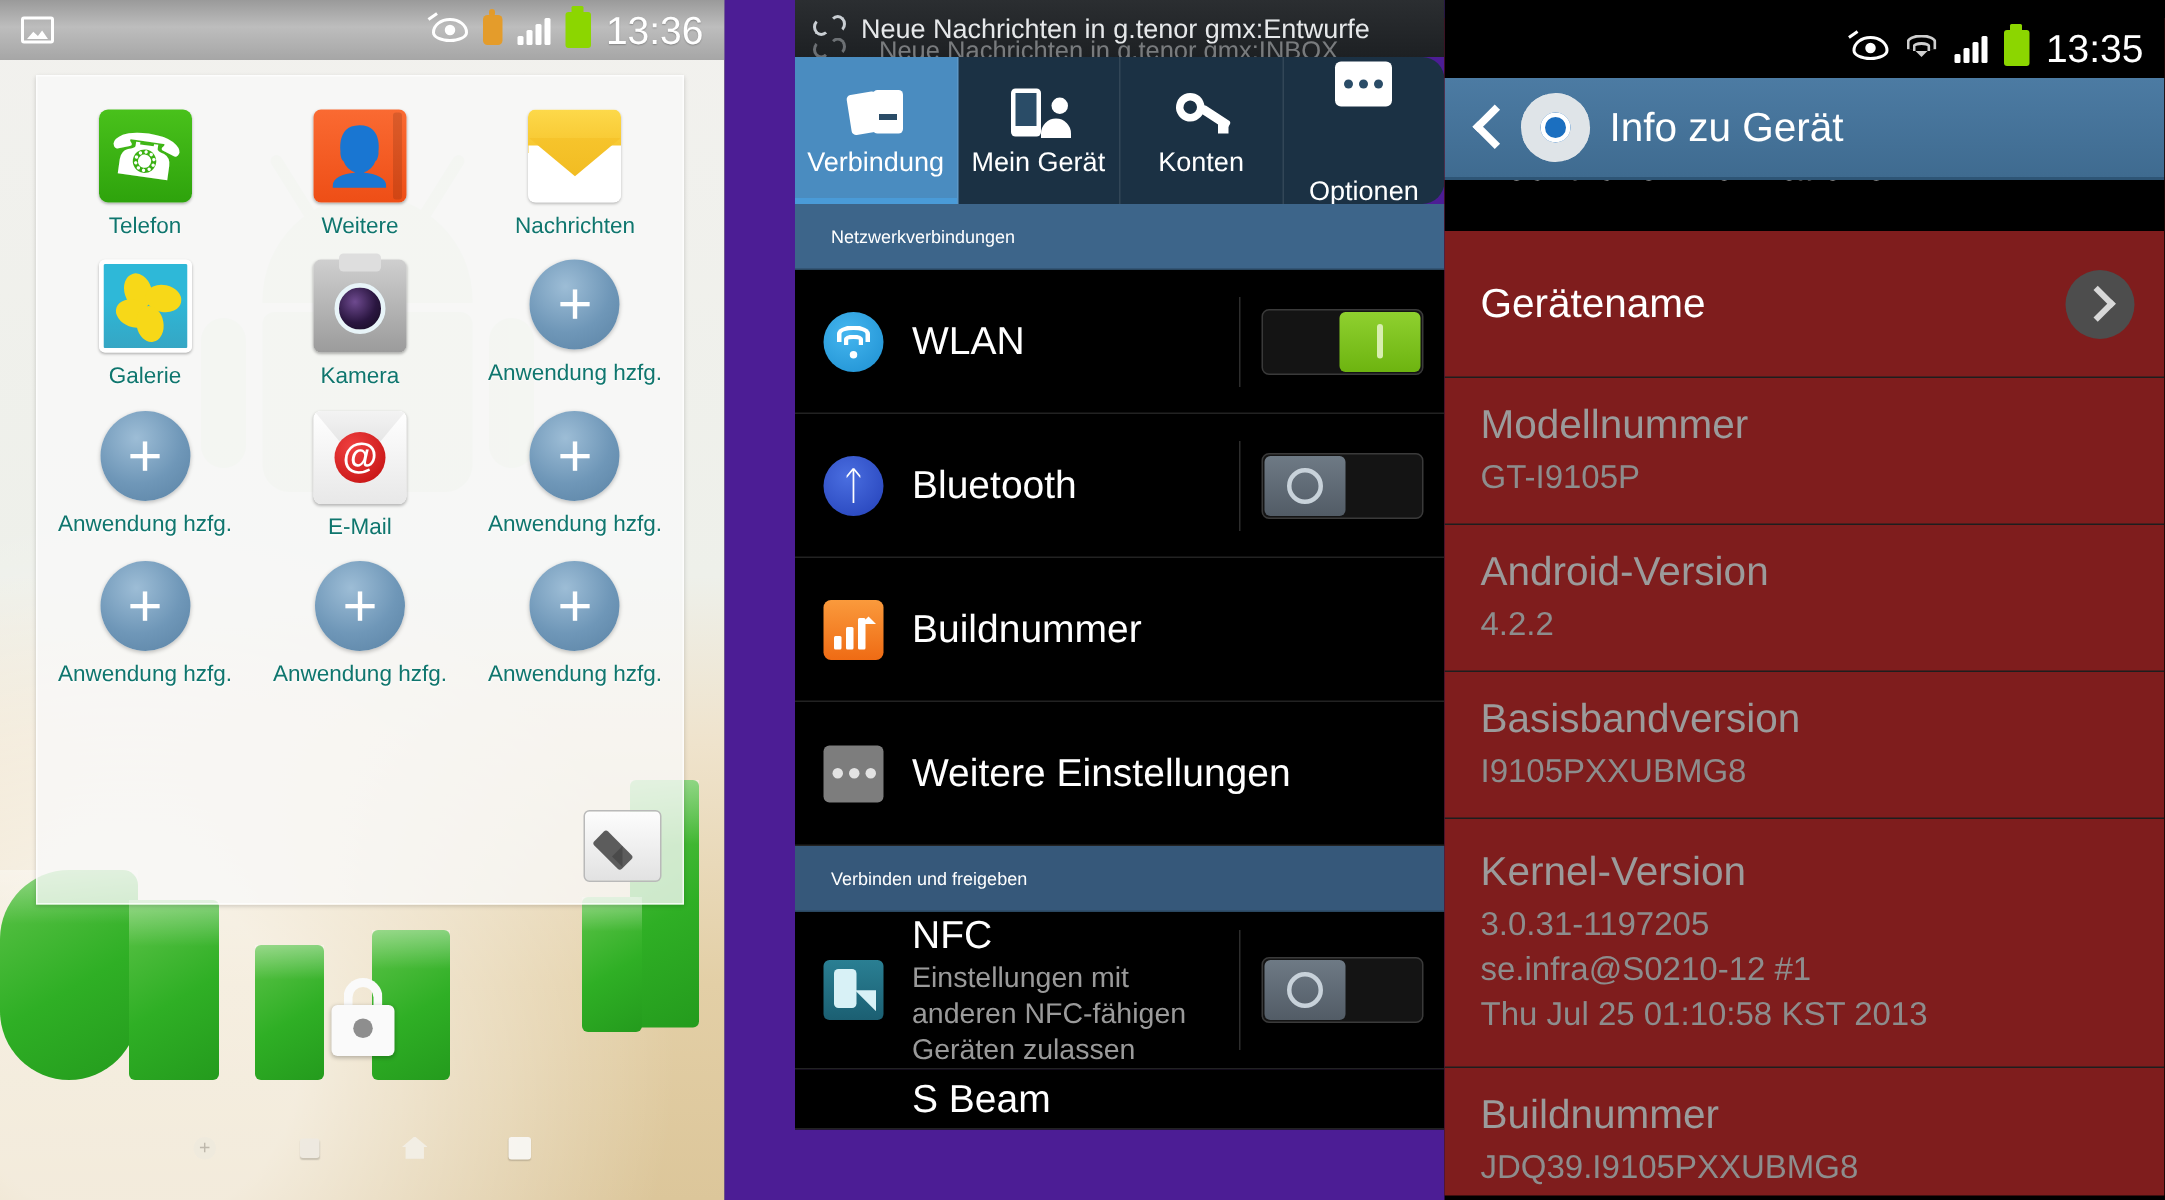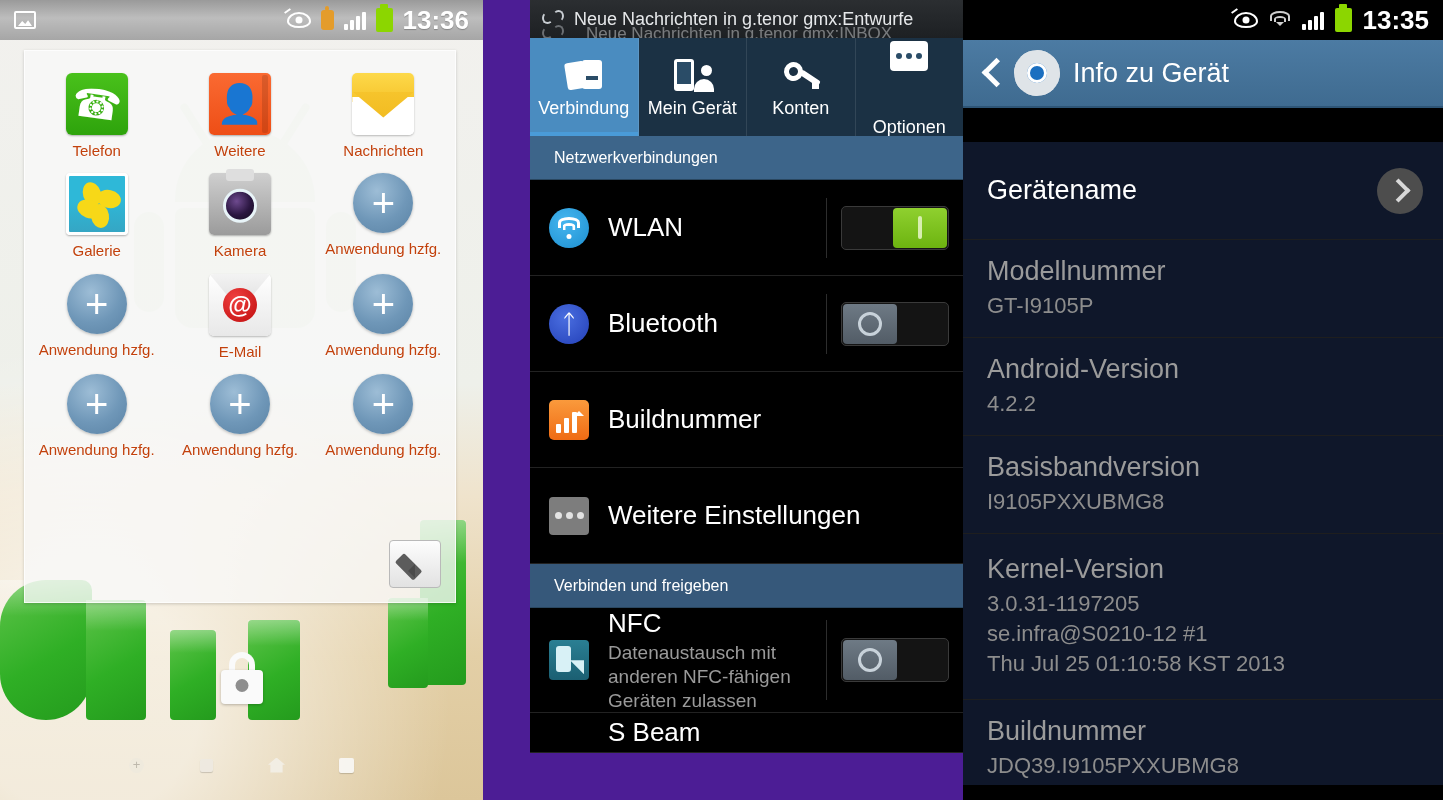--- a/index.html
+++ b/index.html
@@ -32,21 +32,21 @@
   .app-panel{
     position:absolute; left:24px; top:50px; width:432px; height:553px;
     background:rgba(248,248,248,.78);
     border:1px solid rgba(255,255,255,.75);
     box-shadow:0 1px 3px rgba(0,0,0,.18);
   }
   .app-grid{ position:absolute; left:0; top:14px; width:100%;
     display:grid; grid-template-columns:repeat(3,1fr); row-gap:6px; }
   .app-cell{ display:flex; flex-direction:column; align-items:center; padding-top:8px; }
   .app-icon{ width:62px; height:62px; position:relative; }
-  .app-label{ margin-top:7px; font-size:15px; color:#c2410c; text-align:right; line-height:1.15;
+  .app-label{ margin-top:7px; font-size:15px; color:#0f766e; text-align:right; line-height:1.15;
     text-shadow:0 1px 1px rgba(255,255,255,.9); max-width:120px; }
 
   
   .ic-phone{ background:linear-gradient(to bottom,#49c11b,#2ea30c); border-radius:6px; box-shadow:0 1px 2px rgba(0,0,0,.3);}
   .ic-phone .glyph{ position:absolute; inset:0; display:flex; align-items:center; justify-content:center;
      color:#fff; font-size:40px; transform:rotate(8deg); }
   .ic-contacts{ background:linear-gradient(to bottom,#fa6a32,#ee4e16); border-radius:5px; box-shadow:0 1px 2px rgba(0,0,0,.3);}
   .ic-contacts .glyph{ position:absolute; inset:0; display:flex; align-items:center; justify-content:center; color:#fff; font-size:38px;}
   .ic-contacts .spine{ position:absolute; right:3px; top:2px; bottom:2px; width:6px; background:rgba(0,0,0,.12); border-radius:2px;}
   .ic-msg{ border-radius:5px; overflow:hidden; box-shadow:0 1px 2px rgba(0,0,0,.25);
@@ -104,21 +104,21 @@
   .nb-menu::after{content:"+";position:absolute;left:50%;top:50%;transform:translate(-50%,-52%);color:#b5b0a4;font-size:13px;}
   .nb-home{ width:17px;height:15px;background:#f4f1ea;
      clip-path:polygon(50% 0,100% 48%,86% 48%,86% 100%,14% 100%,14% 48%,0 48%);}
 
   
   .statusbar-left{ position:absolute; left:0; top:0; width:100%; height:40px;
      background:linear-gradient(to bottom,#9a9a9a,#bdbdbd 45%,#a6a6a6); display:flex; align-items:center;
      padding:0 14px; }
   .sb-left-icons{ display:flex; align-items:center; gap:8px; }
   .sb-right{ margin-left:auto; display:flex; align-items:center; gap:10px; }
-  .sb-time{ color:#fff; font-size:26px; font-weight:700; text-shadow:0 1px 1px rgba(0,0,0,.25); }
+  .sb-time{ color:#fff; font-size:26px; font-weight:400; text-shadow:0 1px 1px rgba(0,0,0,.25); }
   .ico-pic{ width:22px;height:18px;border:2px solid #fff;border-radius:2px;position:relative;}
   .ico-pic::after{content:"";position:absolute;left:2px;bottom:1px;width:14px;height:7px;background:#fff;
      clip-path:polygon(0 100%,30% 30%,52% 72%,72% 18%,100% 100%);}
   .ico-eye{ width:24px;height:16px;position:relative;}
   .ico-eye .ring{position:absolute;inset:0;border:2px solid #fff;border-radius:50% 50% 50% 50%/60% 60% 40% 40%;}
   .ico-eye .pupil{position:absolute;left:50%;top:50%;transform:translate(-50%,-50%);width:7px;height:7px;border-radius:50%;background:#fff;}
   .ico-eye .lash{position:absolute;left:-3px;top:-2px;width:7px;height:2px;background:#fff;transform:rotate(-35deg);}
   .ico-sync{ width:13px;height:20px;background:#e79b24;border-radius:3px;position:relative;opacity:.95;}
   .ico-sync::before{content:"";position:absolute;left:50%;top:-4px;transform:translateX(-50%);
      width:4px;height:5px;background:#e79b24;border-radius:2px;}
@@ -135,21 +135,21 @@
   .notif-ico{ width:22px;height:22px;position:relative;flex:0 0 auto;margin-right:10px;}
   .notif-ico .a1{position:absolute;left:0;top:4px;width:11px;height:12px;border:2px solid #c9ced3;border-radius:50%;
      border-right-color:transparent;border-top-color:transparent;}
   .notif-ico .a2{position:absolute;right:0;top:2px;width:11px;height:12px;border:2px solid #c9ced3;border-radius:50%;
      border-left-color:transparent;border-bottom-color:transparent;}
   .notif-txt{ color:#e6e8ea; font-size:18px; white-space:nowrap; }
   .notif-bar2{ position:absolute; left:0; top:24px; width:100%; height:20px; overflow:hidden;
      display:flex; align-items:center; padding:0 6px 0 12px; opacity:.45;gap:12px; }
   .notif-bar2 .notif-txt{ font-size:17px; }
 
-  .tabbar{ display:flex; height:98px; background:#1b3144; }
+  .tabbar{ display:flex; height:98px; background:#1b3144;border-radius:15px; }
   .tab{ flex:1; display:flex; flex-direction:column; align-items:center; justify-content:center;
      border-right:1px solid rgba(255,255,255,.10); position:relative; }
   .tab:last-child{border-right:none;gap:40px;}
   .tab.active{ background:#4a8cc0; }
   .tab .ticon{ height:40px; display:flex; align-items:center; justify-content:center; margin-bottom:2px; }
   .tab .tlabel{ color:#fff; font-size:18px; white-space:nowrap; overflow:hidden; max-width:100%; text-align:center;}
   .tab.active::after{content:"";position:absolute;left:0;right:0;bottom:0;height:4px;background:#4a9bd8;}
 
   .tico-conn{ width:36px;height:34px;position:relative;}
   .tico-conn .c1{position:absolute;left:0;top:3px;width:20px;height:27px;background:#fff;border-radius:3px;transform:rotate(-9deg);}
@@ -160,21 +160,21 @@
   .tico-dev .ph::after{content:"";position:absolute;left:3px;top:3px;width:14px;height:22px;background:#2a4c67;}
   .tico-dev .hd{position:absolute;right:0;top:6px;width:11px;height:11px;border-radius:50%;background:#fff;}
   .tico-dev .bd{position:absolute;right:-2px;bottom:1px;width:20px;height:13px;border-radius:10px 10px 0 0;background:#fff;}
   .tico-key{ width:38px;height:32px;position:relative;}
   .tico-key .kh2{position:absolute;left:2px;top:2px;width:19px;height:19px;border:5px solid #fff;border-radius:50%;transform:rotate(20deg);}
   .tico-key .ks{position:absolute;left:17px;top:15px;width:22px;height:6px;background:#fff;transform:rotate(33deg);border-radius:2px;}
   .tico-key .kt{position:absolute;left:30px;top:22px;width:7px;height:7px;background:#fff;}
   .tico-opt{ width:38px;height:30px;background:#fff;border-radius:4px;position:relative;display:flex;align-items:center;justify-content:center;gap:4px;}
   .tico-opt i{width:6px;height:6px;border-radius:50%;background:#2a4c67;display:block;}
 
-  .section-hdr{ height:44px; background:#3d658a; color:#fff; font-size:16px;
+  .section-hdr{ height:44px; background:#3d658a; color:#fff; font-size:12px;
      display:flex; align-items:center; padding-left:24px; border-bottom:1px solid #2a4760;}
   .section-hdr.dim{ background:#36587a; }
 
   .srow{ display:flex; align-items:center; min-height:96px; border-bottom:1px solid #222; padding:0 14px 0 16px;
      background:#000; }
   .srow .sicon{ width:46px; flex:0 0 46px; display:flex; align-items:center; justify-content:center; margin-right:16px;}
   .srow .stext{ flex:1; min-width:0; }
   .srow .stitle{ color:#fff; font-size:26px; }
   .srow .ssub{ color:#9a9a9a; font-size:19px; line-height:1.25; margin-top:2px;}
   .srow .sright{ display:flex; align-items:center; padding-left:14px; border-left:1px solid #2d2d2d; height:60px;}
@@ -197,21 +197,21 @@
   .ico-data .bars i{display:block;width:5px;background:#fff;border-radius:1px;}
   .ico-data .arrow{position:absolute;right:5px;top:6px;width:0;height:0;border:5px solid transparent;border-bottom-color:#fff;}
   .ico-more{ width:40px;height:38px;border-radius:4px;background:#7d7d7d;display:flex;align-items:center;justify-content:center;gap:4px;}
   .ico-more i{display:block;width:7px;height:7px;border-radius:50%;background:#e3e3e3;}
   .ico-nfc{ width:40px;height:40px;border-radius:4px;background:linear-gradient(to bottom,#2a7f93,#1b5f72);position:relative;}
   .ico-nfc .dev{position:absolute;left:7px;top:6px;width:15px;height:26px;background:#d8f1f6;border-radius:3px;}
   .ico-nfc .tag{position:absolute;right:5px;bottom:6px;width:14px;height:14px;background:#d8f1f6;
      clip-path:polygon(0 0,100% 0,100% 100%);}
 
   
-  .panel-right{ position:relative; width:480px; height:785px; background:#0f172a; overflow:hidden; }
+  .panel-right{ position:relative; width:480px; height:785px; background:#7f1d1d; overflow:hidden;margin-top:12px; }
   .statusbar-right{ height:40px; background:#000; display:flex; align-items:center; padding:0 14px; }
   .sb-r-right{ margin-left:auto; display:flex; align-items:center; gap:11px; }
   .ico-wifi2{ width:22px;height:19px;position:relative;}
   .ico-wifi2 .arc{position:absolute;left:50%;transform:translateX(-50%);border:2px solid #cfcfcf;border-bottom:none;border-radius:50% 50% 0 0;}
   .ico-wifi2 .dn{position:absolute;left:50%;bottom:0;transform:translateX(-50%);width:0;height:0;border:4px solid transparent;border-top-color:#cfcfcf;}
 
   .appbar{ height:68px; background:linear-gradient(to bottom,#4c7ba3,#3f6b90); display:flex; align-items:center;
      padding:0 18px; border-bottom:2px solid #2e5576;}
   .back-chev{ width:22px;height:34px;position:relative;margin-right:14px;}
   .back-chev::before{content:"";position:absolute;left:5px;top:6px;width:16px;height:16px;border-left:5px solid #fff;border-bottom:5px solid #fff;transform:rotate(45deg);}
@@ -533,21 +533,21 @@
 
     <div class="srow">
       <span class="sicon">
         <span class="ico-nfc">
             <span class="dev"></span>
             <span class="tag"></span>
           </span>
       </span>
       <span class="stext">
         <span class="stitle">NFC</span>
-        <span class="ssub" style="display:block;max-width:260px;">Datenaustausch mit anderen NFC-fähigen Geräten zulassen</span>
+        <span class="ssub" style="display:block;max-width:260px;">Einstellungen mit anderen NFC-fähigen Geräten zulassen</span>
       </span>
       <span class="sright" style="height:80px;">
           <span class="toggle off">
             <span class="knob"></span>
           </span>
         </span>
     </div>
 
     <div class="srow" style="min-height:40px;align-items:flex-start;padding-top:4px;">
       <span class="sicon"></span>

